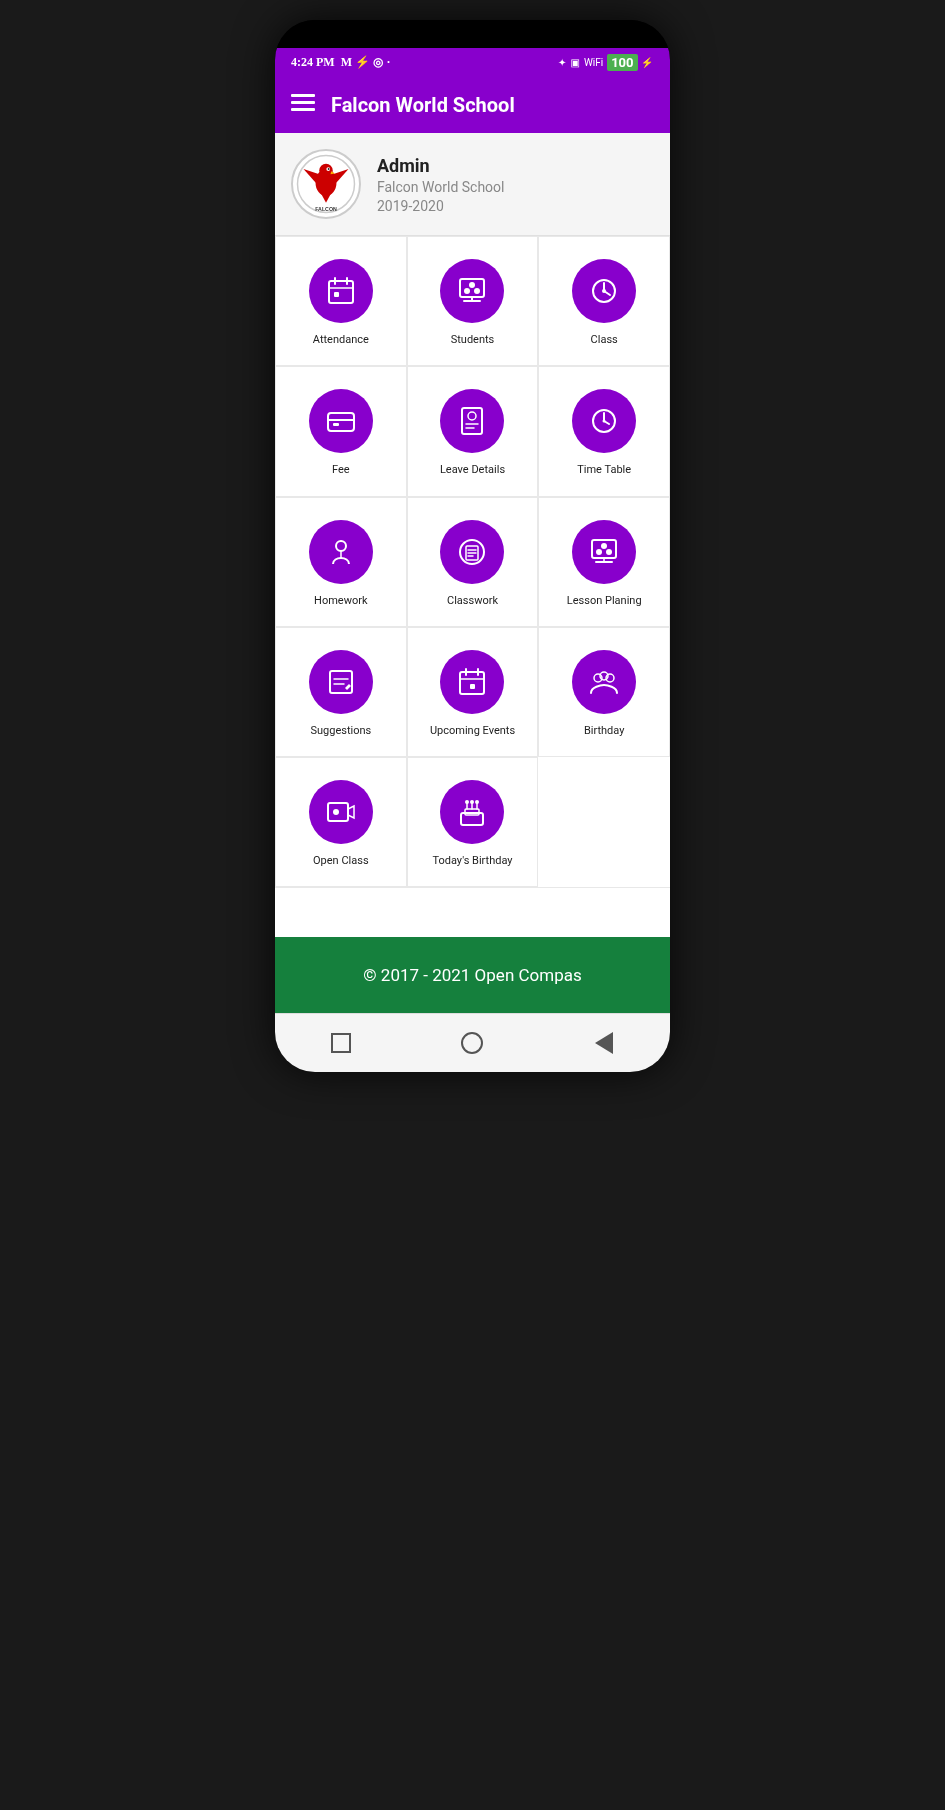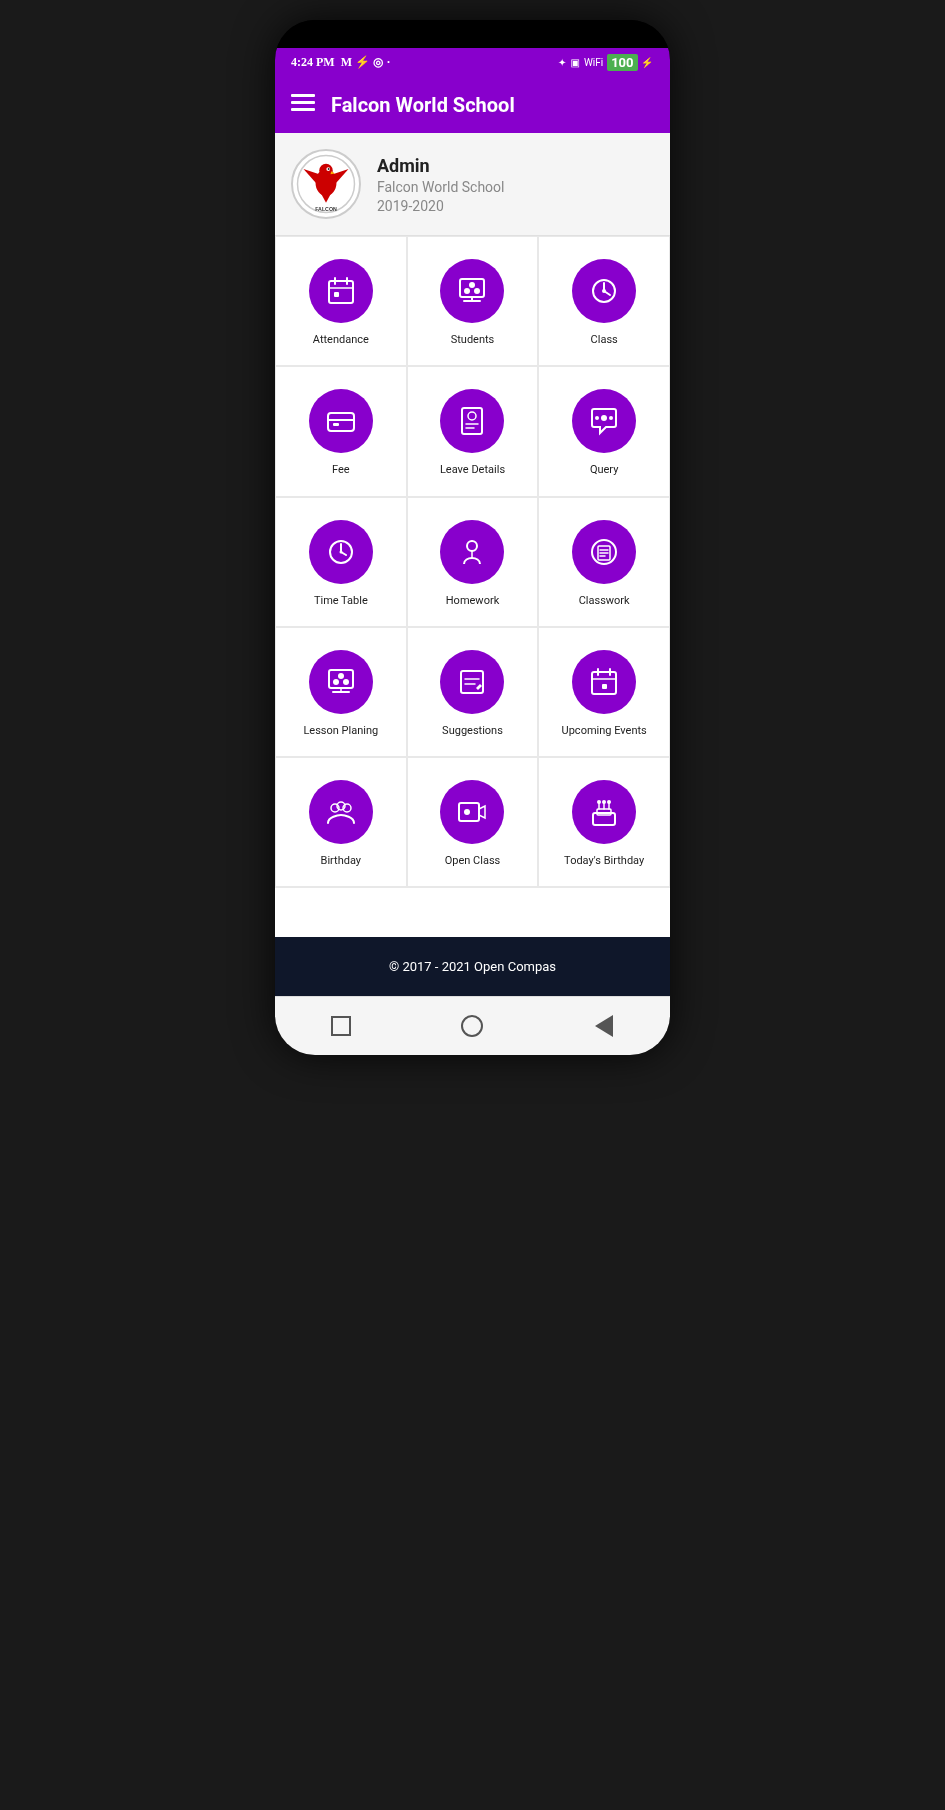--- a/index.html
+++ b/index.html
@@ -177,25 +177,25 @@
 
     .menu-label {
       font-size: 11px;
       color: #222;
       text-align: center;
       font-weight: 400;
       line-height: 1.3;
     }
 
     .footer {
-      background: #0f172a;
+      background: #15803d;
       color: white;
       text-align: center;
-      padding: 22px;
-      font-size: 13px;
+      padding: 28px;
+      font-size: 17px;
     }
 
     .nav-bar {
       background: #f5f5f5;
       display: flex;
       justify-content: space-around;
       align-items: center;
       padding: 14px 0;
       border-top: 1px solid #ddd;
     }
@@ -357,31 +357,20 @@
         <svg width="32" height="32" viewBox="0 0 32 32" fill="white">
           <rect x="6" y="3" width="20" height="26" rx="2" stroke="white" stroke-width="2" fill="none"></rect>
           <circle cx="16" cy="11" r="4" stroke="white" stroke-width="1.5" fill="none"></circle>
           <line x1="10" y1="19" x2="22" y2="19" stroke="white" stroke-width="1.5" stroke-linecap="round"></line>
           <line x1="10" y1="23" x2="18" y2="23" stroke="white" stroke-width="1.5" stroke-linecap="round"></line>
         </svg>
       </div>
       <span class="menu-label">Leave Details</span>
     </div>
 
-    <div class="menu-item">
-      <div class="menu-icon-circle">
-        <svg width="32" height="32" viewBox="0 0 32 32" fill="white">
-          <path d="M4 6 Q4 4 6 4 L26 4 Q28 4 28 6 L28 20 Q28 22 26 22 L18 22 L12 28 L12 22 L6 22 Q4 22 4 20 Z" stroke="white" stroke-width="2" fill="none"></path>
-          <circle cx="16" cy="13" r="3" fill="white"></circle>
-          <circle cx="9" cy="13" r="2" fill="white"></circle>
-          <circle cx="23" cy="13" r="2" fill="white"></circle>
-        </svg>
-      </div>
-      <span class="menu-label">Query</span>
-    </div>
 
     <div class="menu-item">
       <div class="menu-icon-circle">
         <svg width="32" height="32" viewBox="0 0 32 32" fill="white">
           <circle cx="16" cy="16" r="11" stroke="white" stroke-width="2" fill="none"></circle>
           <line x1="16" y1="16" x2="16" y2="8" stroke="white" stroke-width="2" stroke-linecap="round"></line>
           <line x1="16" y1="16" x2="21" y2="19" stroke="white" stroke-width="2" stroke-linecap="round"></line>
           <circle cx="16" cy="16" r="1.5" fill="white"></circle>
         </svg>
       </div>

